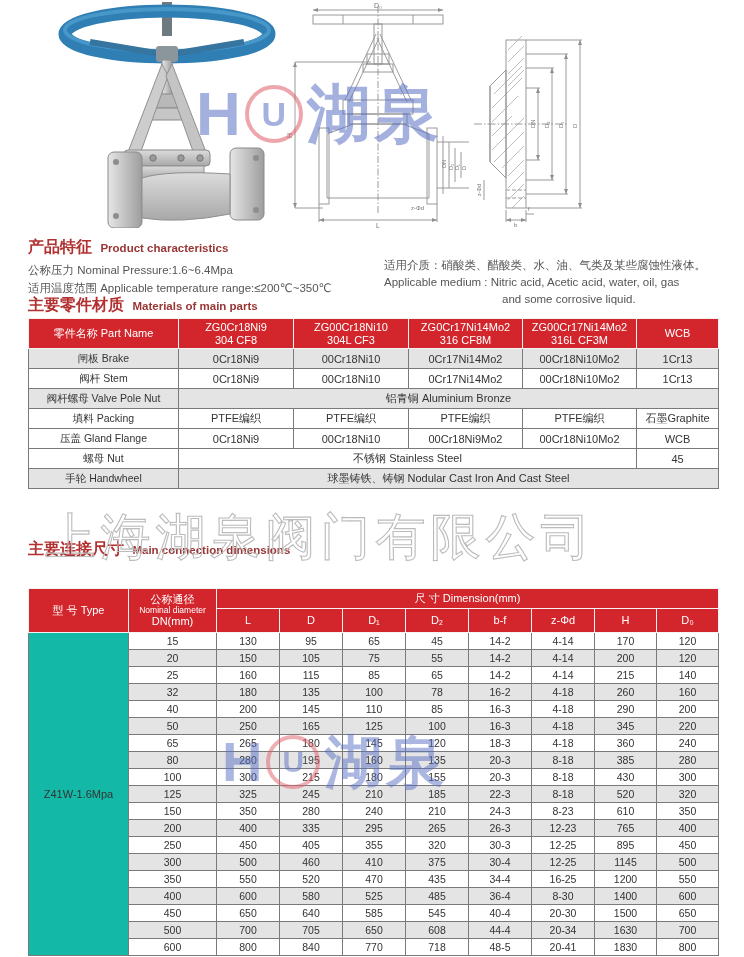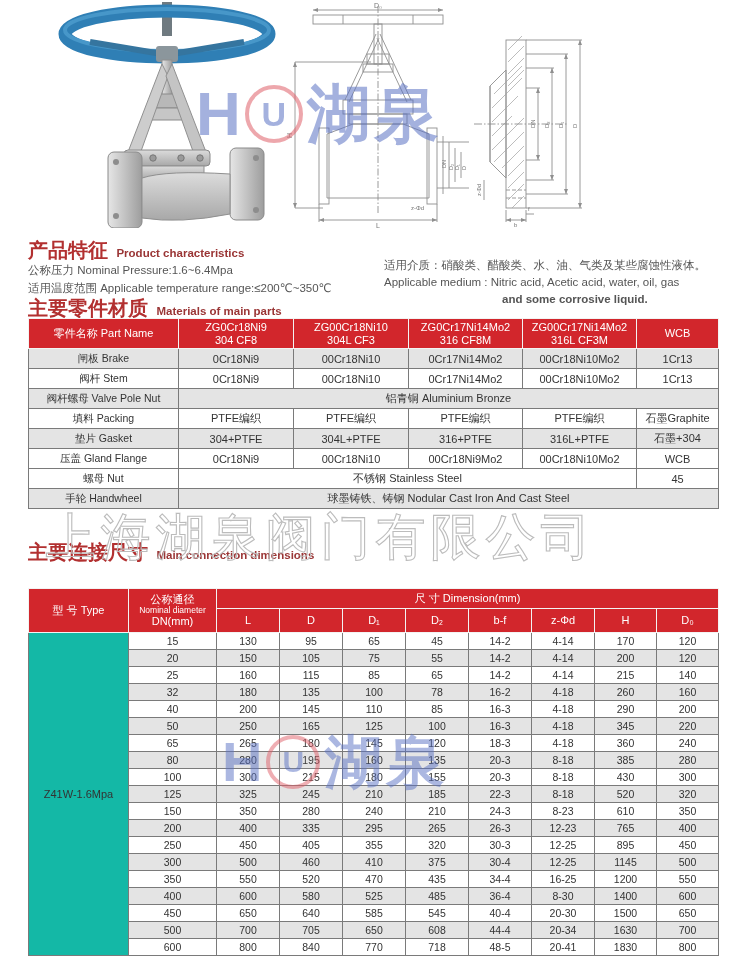--- a/index.html
+++ b/index.html
@@ -27,27 +27,27 @@
 
   .company-wm{position:absolute;left:0;top:504px;width:641px;text-align:center;z-index:6;
               font-size:50px;letter-spacing:5px;white-space:nowrap;pointer-events:none;
               color:rgba(150,150,150,0.45);}
   @supports (-webkit-text-stroke: 1px gray){
     .company-wm{color:transparent;-webkit-text-stroke:1.1px #bcbcbc;}
   }
 
   
   .sec-title{position:absolute;left:28px;white-space:nowrap;}
-  .sec-title .zh{font-size:20px;font-weight:bold;color:#b23030;}
+  .sec-title .zh{font-size:16px;font-weight:bold;color:#b23030;}
   .sec-title .en{font-size:11.5px;font-weight:bold;color:#9a3535;margin-left:4px;}
 
   
   .char-left{position:absolute;left:28px;top:261px;font-size:11.5px;color:#555;line-height:18px;}
   .char-right{position:absolute;left:384px;top:257px;font-size:11.5px;color:#555;line-height:17px;}
-  .char-right .indent{padding-left:118px;font-weight:bold;}
+  .char-right .indent{padding-left:118px;}
 
   
   table.spec{position:absolute;left:28px;border-collapse:collapse;table-layout:fixed;
              font-size:11px;color:#333;z-index:2;background:#fff;}
   table.spec th{background:#d2262c;color:#fff;font-weight:normal;border:1px solid #f3f3f3;
                 padding:0;line-height:13px;}
   table.spec td{border:1px solid #7a7a7a;text-align:center;padding:0;}
   tr.shade td{background:#e4e4e4;}
   tr.noshade td{background:#fff;}
 
@@ -326,28 +326,20 @@
           <td colspan="5">铝青铜 Aluminium Bronze</td>
         </tr>
         <tr class="noshade">
           <td class="name-cell">填料 Packing</td>
           <td colspan="1">PTFE编织</td>
           <td colspan="1">PTFE编织</td>
           <td colspan="1">PTFE编织</td>
           <td colspan="1">PTFE编织</td>
           <td colspan="1">石墨Graphite</td>
         </tr>
-        <tr class="shade">
-          <td class="name-cell">垫片 Gasket</td>
-          <td colspan="1">304+PTFE</td>
-          <td colspan="1">304L+PTFE</td>
-          <td colspan="1">316+PTFE</td>
-          <td colspan="1">316L+PTFE</td>
-          <td colspan="1">石墨+304</td>
-        </tr>
         <tr class="noshade">
           <td class="name-cell">压盖 Gland Flange</td>
           <td colspan="1">0Cr18Ni9</td>
           <td colspan="1">00Cr18Ni10</td>
           <td colspan="1">00Cr18Ni9Mo2</td>
           <td colspan="1">00Cr18Ni10Mo2</td>
           <td colspan="1">WCB</td>
         </tr>
         <tr class="noshade">
           <td class="name-cell">螺母 Nut</td>

